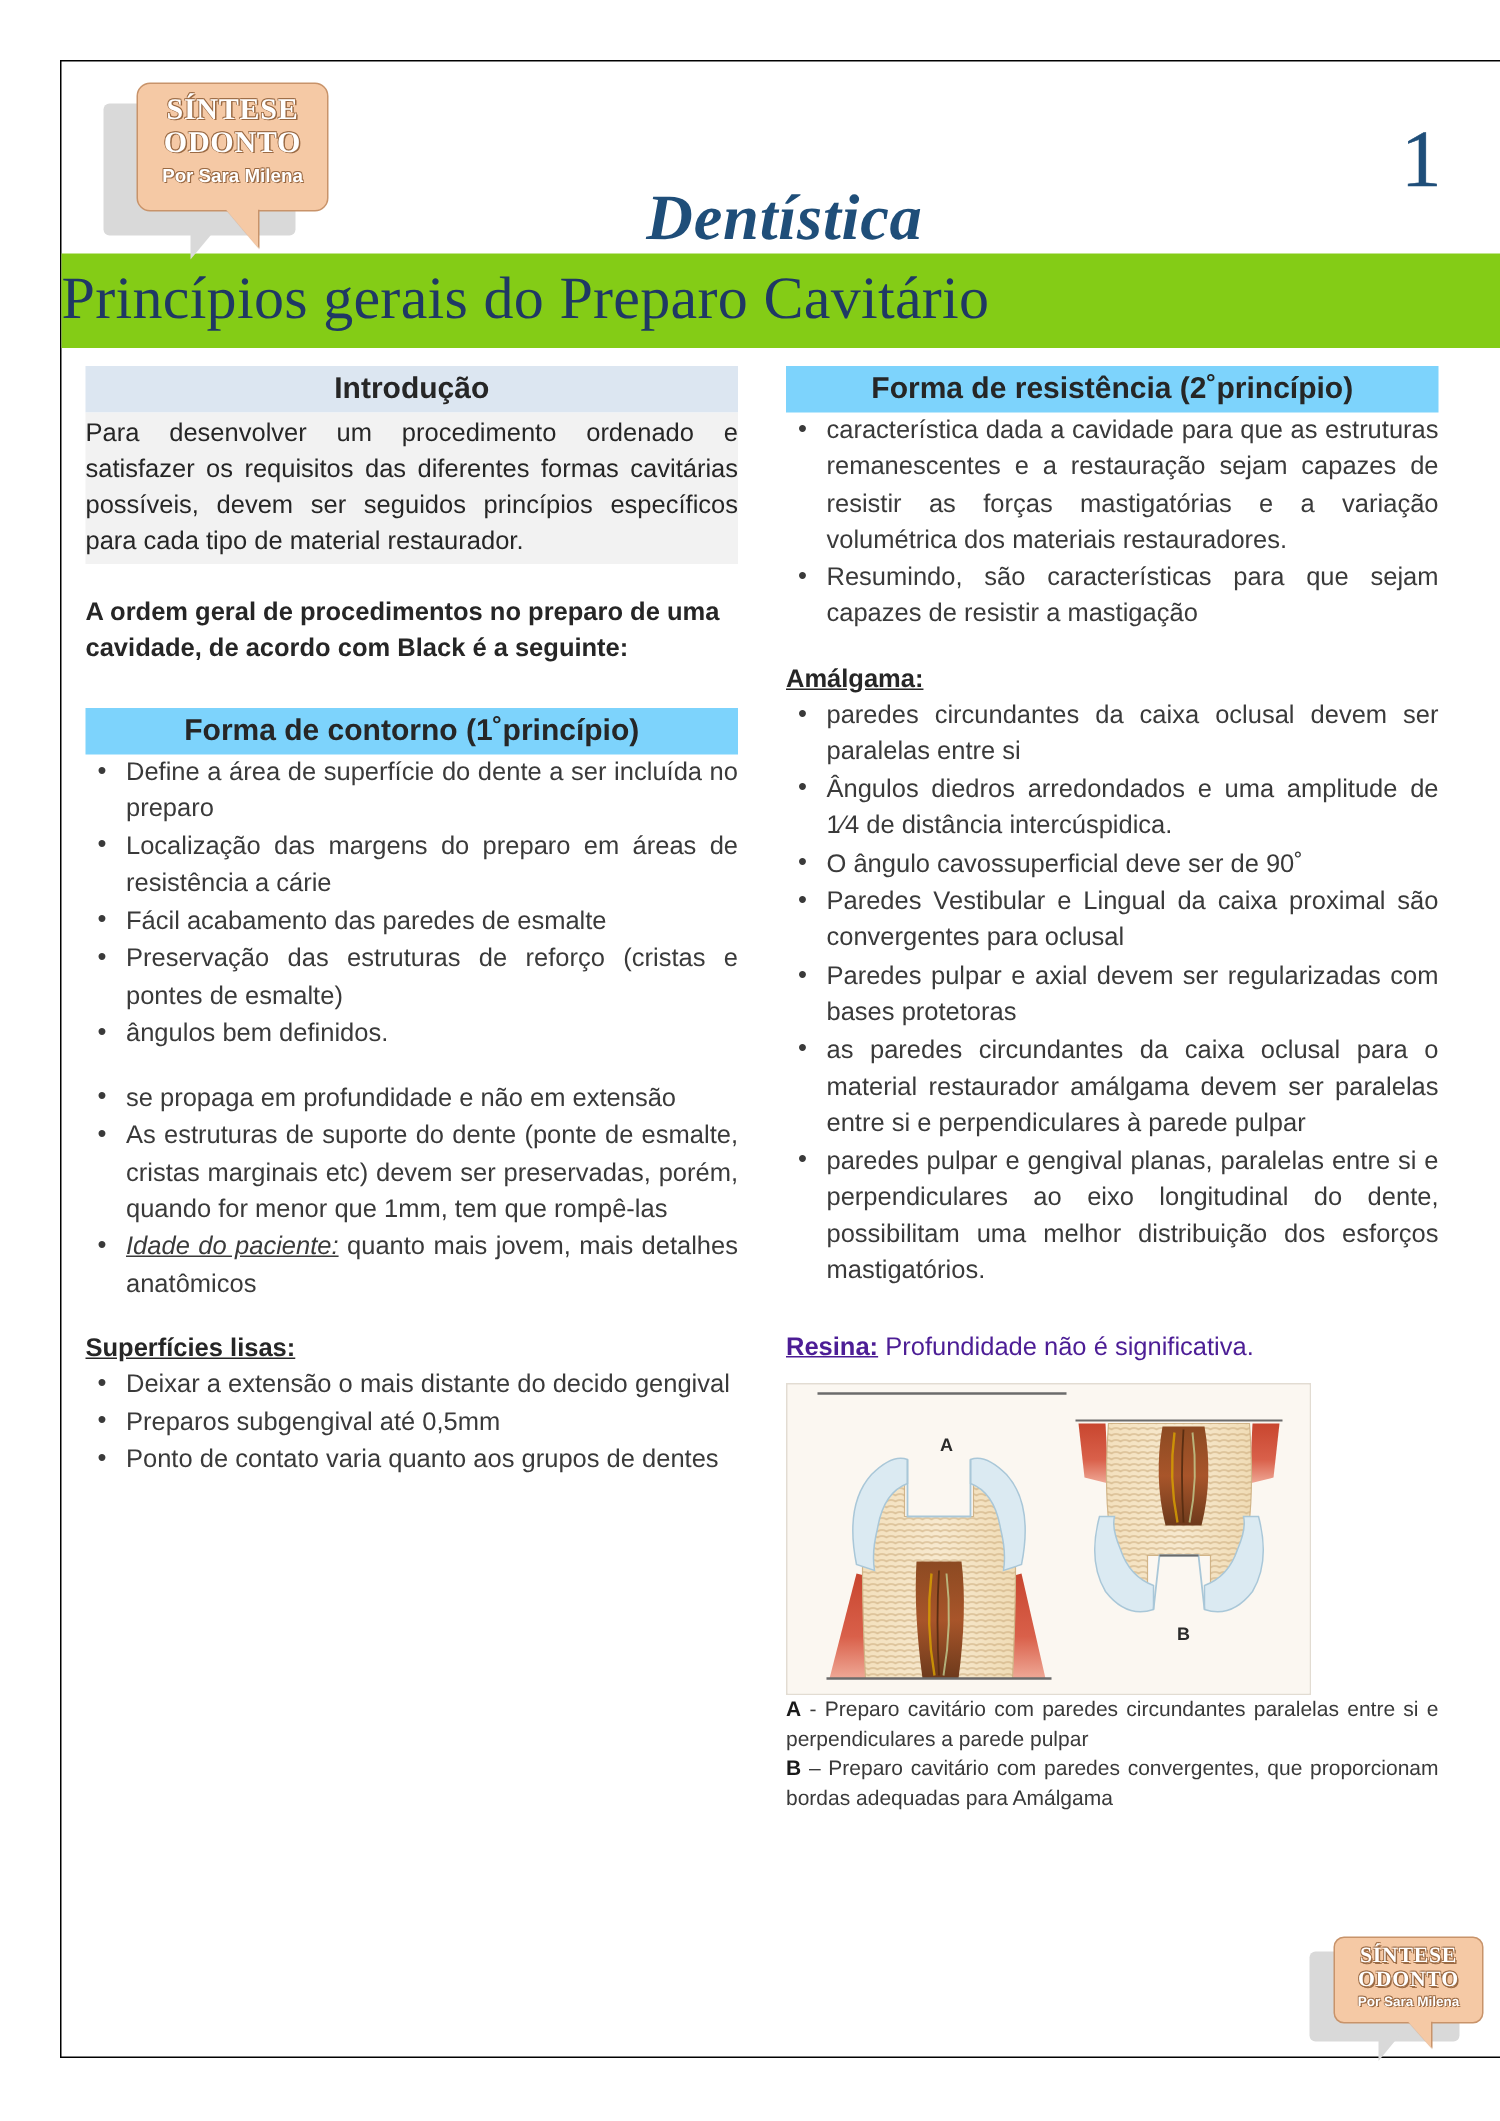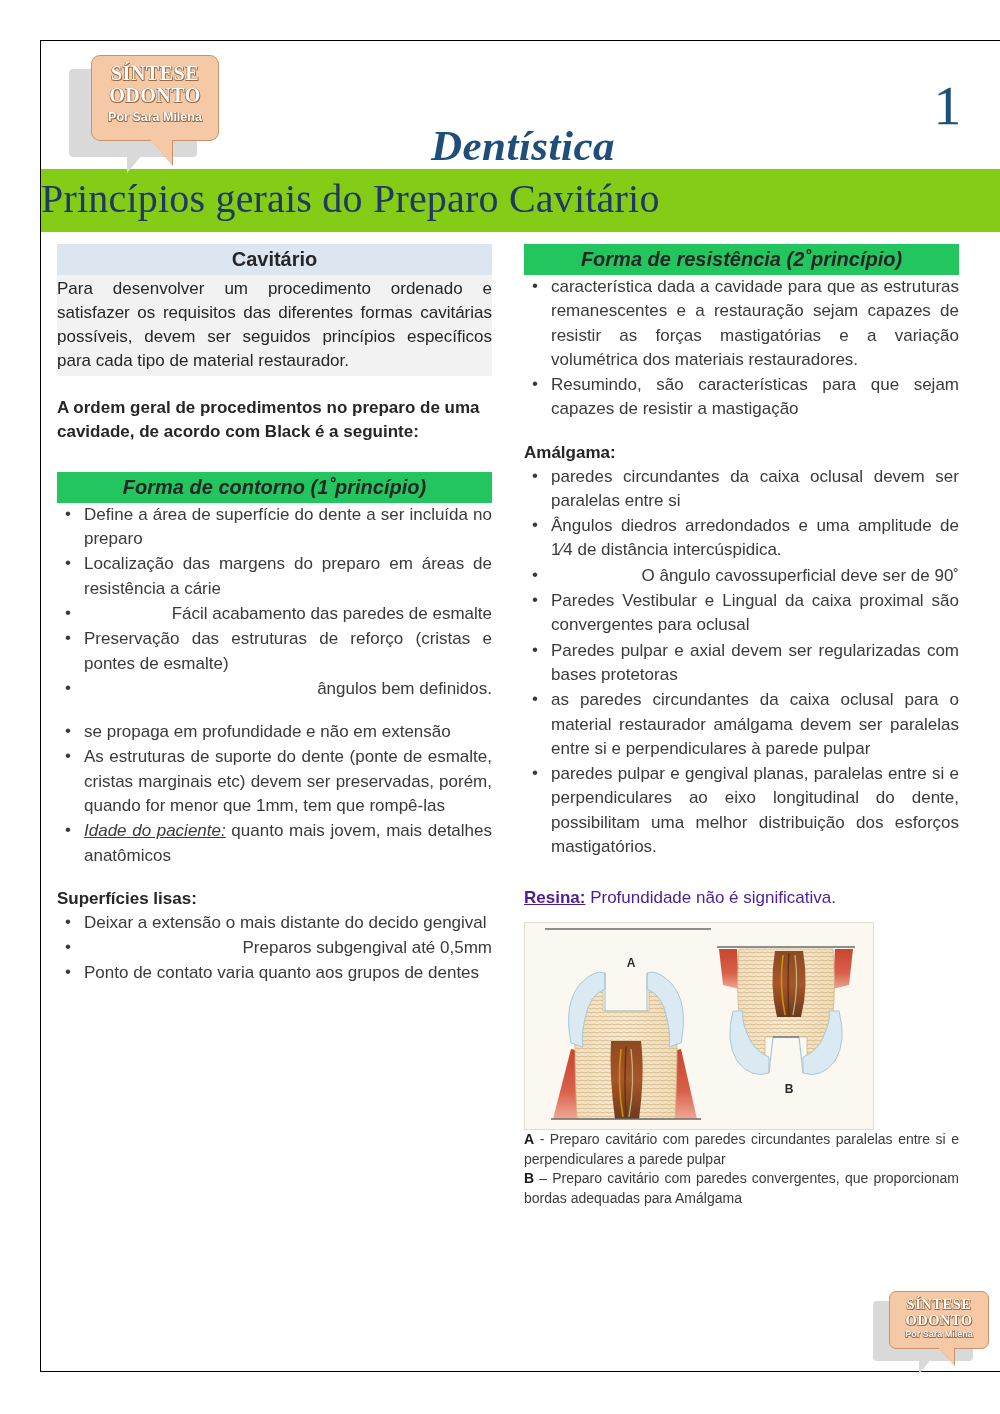--- a/index.html
+++ b/index.html
@@ -131,35 +131,36 @@
   .col { width: 435px; }
   .sec-head {
     text-align: center;
     font-weight: bold;
     font-size: 20px;
     color: #262626;
     padding: 3px 4px 4px 4px;
     line-height: 1.2;
   }
   .sec-head.blue { background: #dce6f1; }
-  .sec-head.cream { background: #22c55e; font-style: italic; }
+  .sec-head.cream { background: #7dd3fc; }
   .para {
     font-size: 17px;
     color: #262626;
     text-align: justify;
     line-height: 1.42;
     margin: 0;
     padding: 2px 0 2px 0;
   }
   .para.shaded { background: #f2f2f2; }
   .para.bold { font-weight: bold; text-align: left; }
   .sub-head {
     font-weight: bold;
     font-size: 17px;
     color: #262626;
+    text-decoration: underline;
     margin: 0;
     padding: 0;
     line-height: 1.4;
   }
   ul.bullets {
     list-style: none;
     margin: 0;
     padding: 0;
   }
   ul.bullets li {
@@ -171,21 +172,21 @@
     text-align: justify;
     margin-bottom: 1px;
   }
   ul.bullets li::before {
     content: "\2022";
     position: absolute;
     left: 8px; top: -1px;
     font-size: 17px;
     color: #3a3a3a;
   }
-  ul.bullets li.no-justify { text-align: right; }
+  ul.bullets li.no-justify { text-align: left; }
   .gap-m { height: 18px; }
   .gap-l { height: 26px; }
   .ital-u { font-style: italic; text-decoration: underline; }
   
   .resina-line {
     font-size: 17px;
     color: #4c1d95;
     line-height: 1.4;
   }
   .resina-line b { text-decoration: underline; }
@@ -258,21 +259,21 @@
     </div>
 
     <div id="title-banner">
       <span class="title-text">Princípios gerais do Preparo Cavitário</span>
     </div>
 
     <div id="columns">
 
       <div class="col">
 
-        <div class="sec-head blue">Cavitário</div>
+        <div class="sec-head blue">Introdução</div>
         <p class="para shaded">Para desenvolver um procedimento ordenado e satisfazer os requisitos das diferentes formas cavitárias possíveis, devem ser seguidos princípios específicos para cada tipo de material restaurador.</p>
 
         <div class="gap-m"></div>
 
         <p class="para bold">A ordem geral de procedimentos no preparo de uma cavidade, de acordo com Black é a seguinte:</p>
 
         <div class="gap-l"></div>
 
         <div class="sec-head cream">Forma de contorno (1˚princípio)</div>
         <ul class="bullets">

